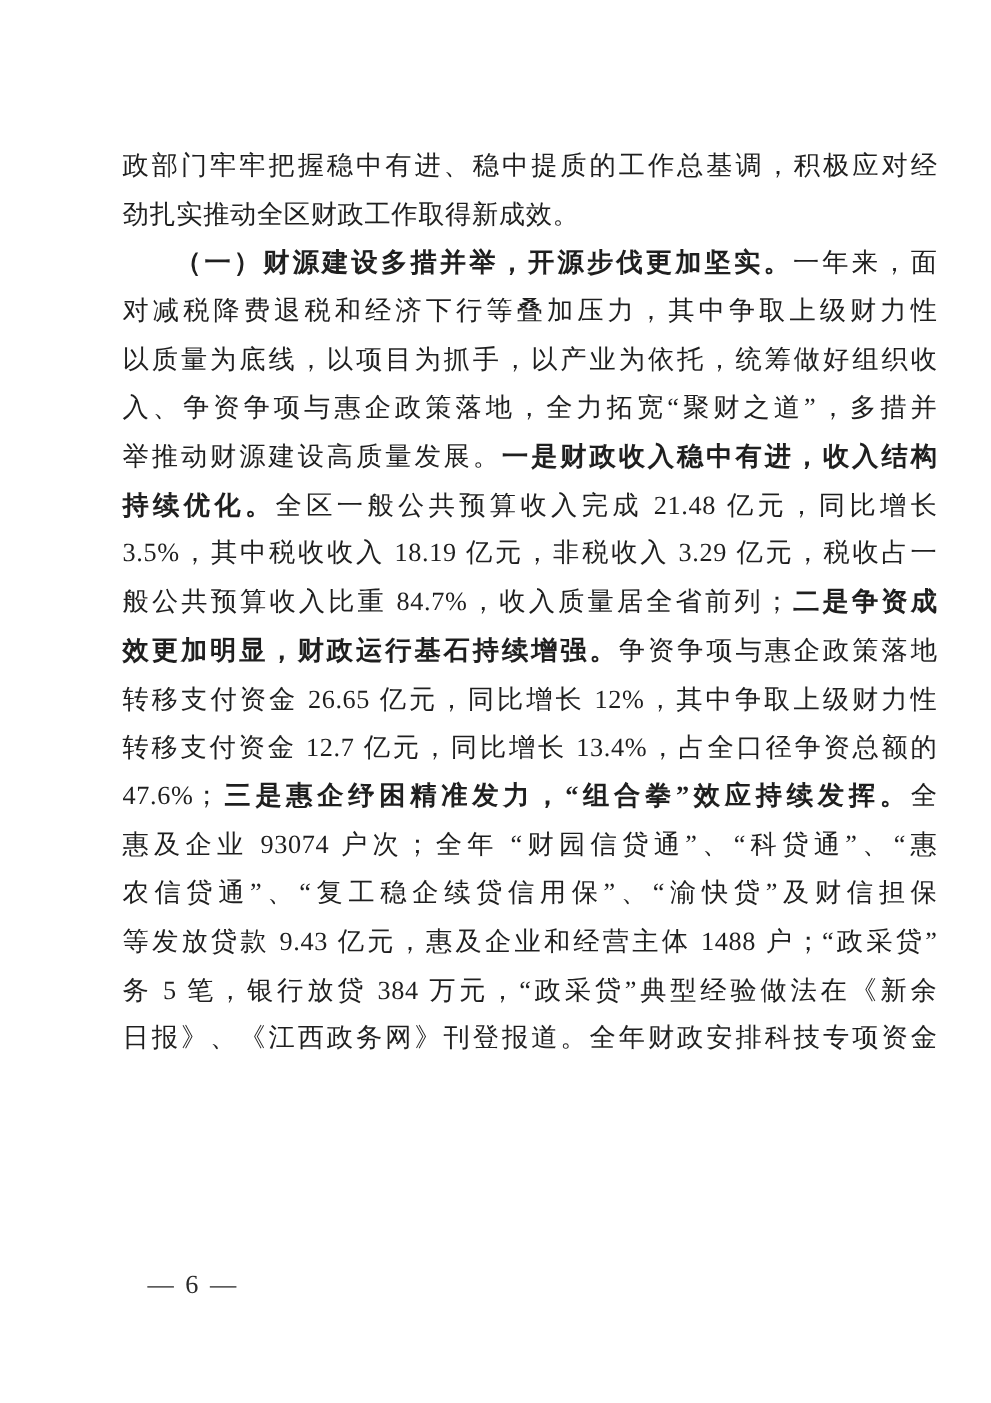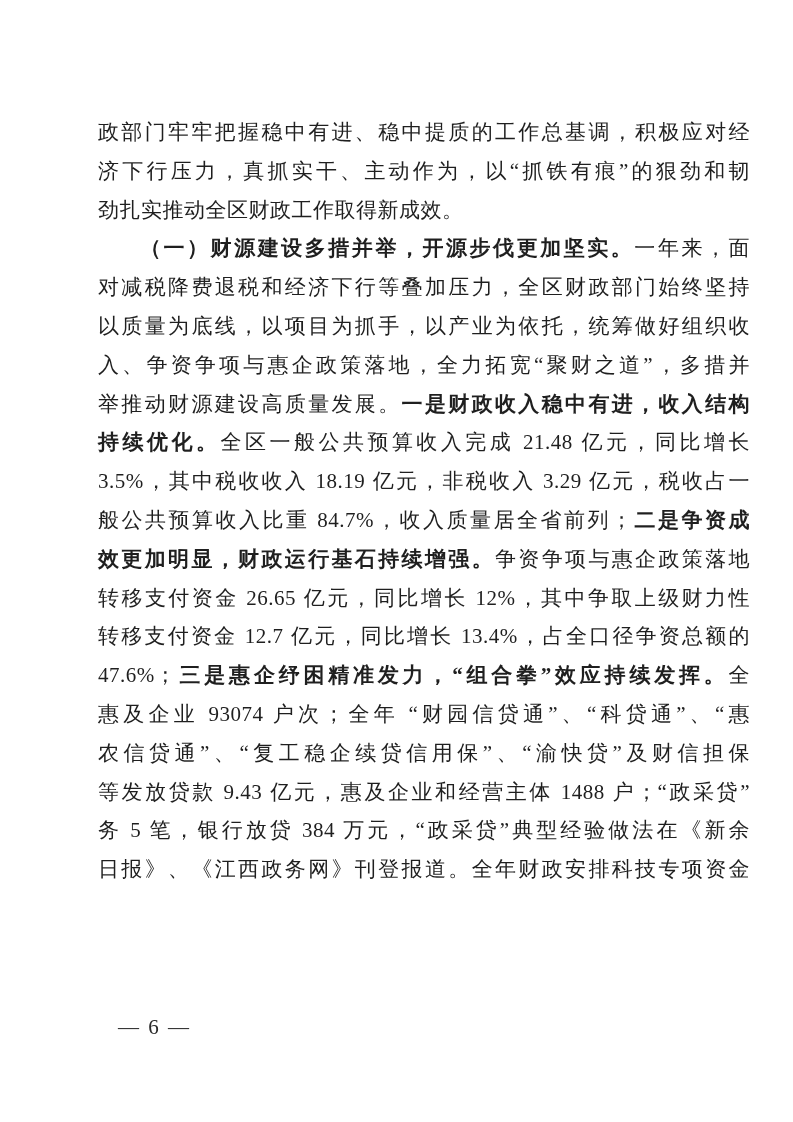--- a/index.html
+++ b/index.html
@@ -56,24 +56,23 @@
     letter-spacing: 2px;
     color: #2a2a2a;
   }
 </style>
 </head>
 <body style="background: rgb(255, 255, 255);">
 
 <div class="page" style="color: rgb(31, 31, 31);">
   <div class="text-block">
       <div class="line"><span class="seg">政部门牢牢把握稳中有进、稳中提质的工作总基调，积极应对经</span></div>
-      <div class="line"><span class="seg">济下行压力，真抓实干、主动作为，以“抓铁有痕”的狠劲和韧</span></div>
       <div class="line para-end"><span class="seg">劲扎实推动全区财政工作取得新成效。</span></div>
       <div class="line indent"><span class="seg bold">（一）财源建设多措并举，开源步伐更加坚实。</span><span class="seg">一年来，面</span></div>
-      <div class="line"><span class="seg">对减税降费退税和经济下行等叠加压力，全区财政部门始终坚持</span></div>
+      <div class="line"><span class="seg">对减税降费退税和经济下行等叠加压力，其中争取上级财力性</span></div>
       <div class="line"><span class="seg">以质量为底线，以项目为抓手，以产业为依托，统筹做好组织收</span></div>
       <div class="line"><span class="seg">入、争资争项与惠企政策落地，全力拓宽“聚财之道”，多措并</span></div>
       <div class="line"><span class="seg">举推动财源建设高质量发展。</span><span class="seg bold">一是财政收入稳中有进，收入结构</span></div>
       <div class="line"><span class="seg bold">持续优化。</span><span class="seg">全区一般公共预算收入完成 21.48 亿元，同比增长</span></div>
       <div class="line"><span class="seg">3.5%，其中税收收入 18.19 亿元，非税收入 3.29 亿元，税收占一</span></div>
       <div class="line"><span class="seg">般公共预算收入比重 84.7%，收入质量居全省前列；</span><span class="seg bold">二是争资成</span></div>
       <div class="line"><span class="seg bold">效更加明显，财政运行基石持续增强。</span><span class="seg">争资争项与惠企政策落地</span></div>
       <div class="line"><span class="seg">转移支付资金 26.65 亿元，同比增长 12%，其中争取上级财力性</span></div>
       <div class="line"><span class="seg">转移支付资金 12.7 亿元，同比增长 13.4%，占全口径争资总额的</span></div>
       <div class="line"><span class="seg">47.6%；</span><span class="seg bold">三是惠企纾困精准发力，“组合拳”效应持续发挥。</span><span class="seg">全</span></div>

